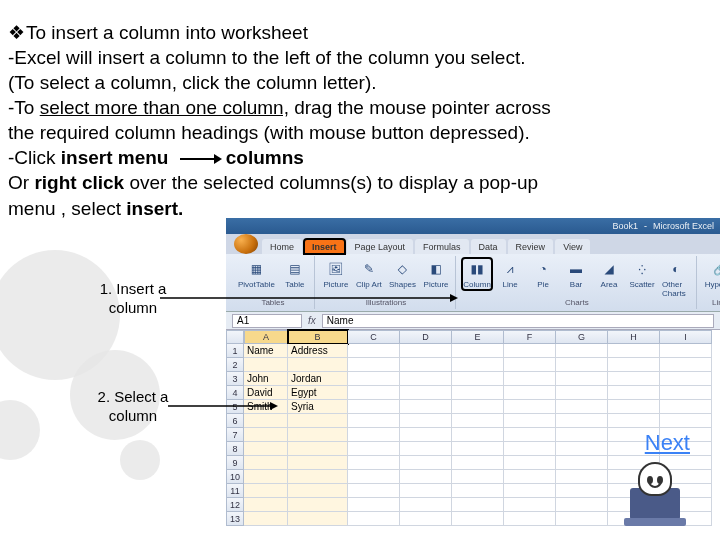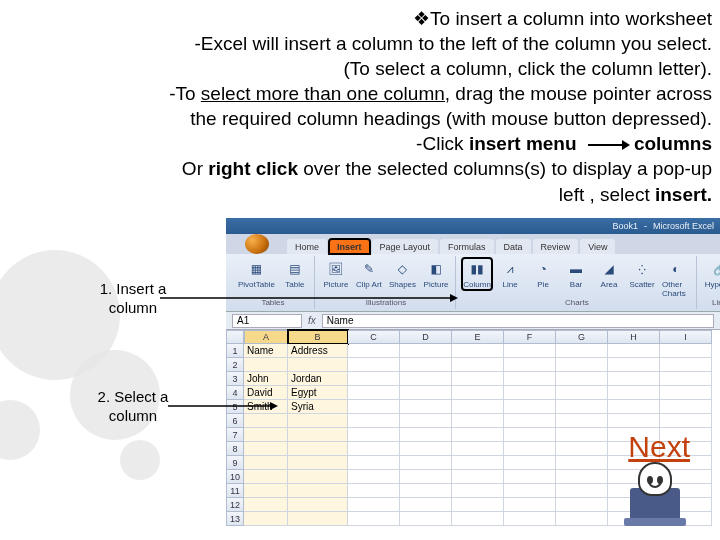--- a/index.html
+++ b/index.html
@@ -13,24 +13,23 @@
   .bg-circles {
     position: absolute; left: -30px; top: 230px; z-index: 0;
   }
   .circle { position: absolute; border-radius: 50%; background: #e6e6e6; opacity: 0.8; }
   .c1 { width: 130px; height: 130px; left: 20px; top: 20px; }
   .c2 { width: 90px; height: 90px; left: 100px; top: 120px; }
   .c3 { width: 60px; height: 60px; left: 10px; top: 170px; }
   .c4 { width: 40px; height: 40px; left: 150px; top: 210px; }
   .instructional {
     position: relative; z-index: 2;
-    padding: 6px 8px 0 8px;
+    padding: 20px 8px 0 8px;
     font-size: 19px; line-height: 1.32;
     color: #000;
-    text-align: right;
   }
   .bullet { display: inline-block; width: 18px; }
   .under { text-decoration: underline; }
   .b { font-weight: bold; margin-top: 47px; }
   .arrow-inline {
     display: inline-block; vertical-align: middle;
     margin: 0 4px;
   }
   .arrow-inline svg { display: block; }
   .callouts {
@@ -52,22 +51,22 @@
     background: #fff;
   }
   .e-title {
     background: linear-gradient(#3a6ea5, #2a5a90);
     color: #fff; height: 16px; display: flex;
     align-items: center; justify-content: flex-end;
     padding: 0 6px; font-size: 9px; gap: 6px;
   }
   .e-title .tt { opacity: 0.9; }
   .e-tabs {
-    display: flex; gap: 14px; background: #cfd7e6;
-    height: 20px; align-items: flex-end; padding: 0 19px;
+    display: flex; gap: 0; background: #cfd7e6;
+    height: 20px; align-items: flex-end; padding: 0 8px;
     font-size: 9px;
   }
   .e-orb {
     width: 24px; height: 20px; border-radius: 50%;
     background: radial-gradient(circle at 30% 30%, #f9b04e, #c76e0b 60%, #7a3e04);
     margin-right: 4px; align-self: center;
   }
   .e-tab {
     background: #e2e8f2; padding: 3px 8px 2px;
     border-radius: 3px 3px 0 0; color: #333;
@@ -151,22 +150,22 @@
   .cell.ca { width: 44px; }
   .cell.cb { width: 60px; }
   .cell.sel-col { background: #fff6e0; }
   .corner {
     width: 18px; height: 14px;
     background: linear-gradient(#f2f5fa, #dfe6f1);
     border: 1px solid #b0bccf;
   }
   .next-link {
     position: absolute; right: 30px; top: 430px; z-index: 5;
-    font-size: 30px; text-decoration: underline;
-    color: #c2410c; cursor: pointer;
+    font-size: 22px; text-decoration: underline;
+    color: #3b82f6; cursor: pointer;
   }
   .mascot {
     position: absolute; right: 30px; top: 460px; z-index: 5;
     width: 70px; height: 60px;
   }
   .mascot .laptop {
     width: 50px; height: 32px; background: #4a5a88;
     border-radius: 3px; position: absolute; bottom: 0; left: 10px;
   }
   .mascot .laptop:after {
@@ -214,21 +213,21 @@
       <svg width="44" height="14">
           <line x1="2" y1="7" x2="36" y2="7" stroke="#000" stroke-width="2"></line>
           <polygon points="36,2 44,7 36,12" fill="#000"></polygon>
         </svg>
     </span><span class="b">columns</span>
   </div>
   <div>
     <span>Or </span><span class="b">right click</span><span> over the selected columns(s) to display a pop-up</span>
   </div>
   <div>
-    <span>left , select </span><span class="b">insert.</span>
+    <span>menu , select </span><span class="b">insert.</span>
   </div>
 </div>
 
 <div class="callouts co1">
   <div class="callout-label">1. Insert a column</div>
 </div>
 <svg class="co-arrow" style="left:160px; top:290px;" width="300" height="20">
   <line x1="0" y1="8" x2="290" y2="8" stroke="#000" stroke-width="1.5"></line>
   <polygon points="290,4 298,8 290,12" fill="#000"></polygon>
 </svg>

